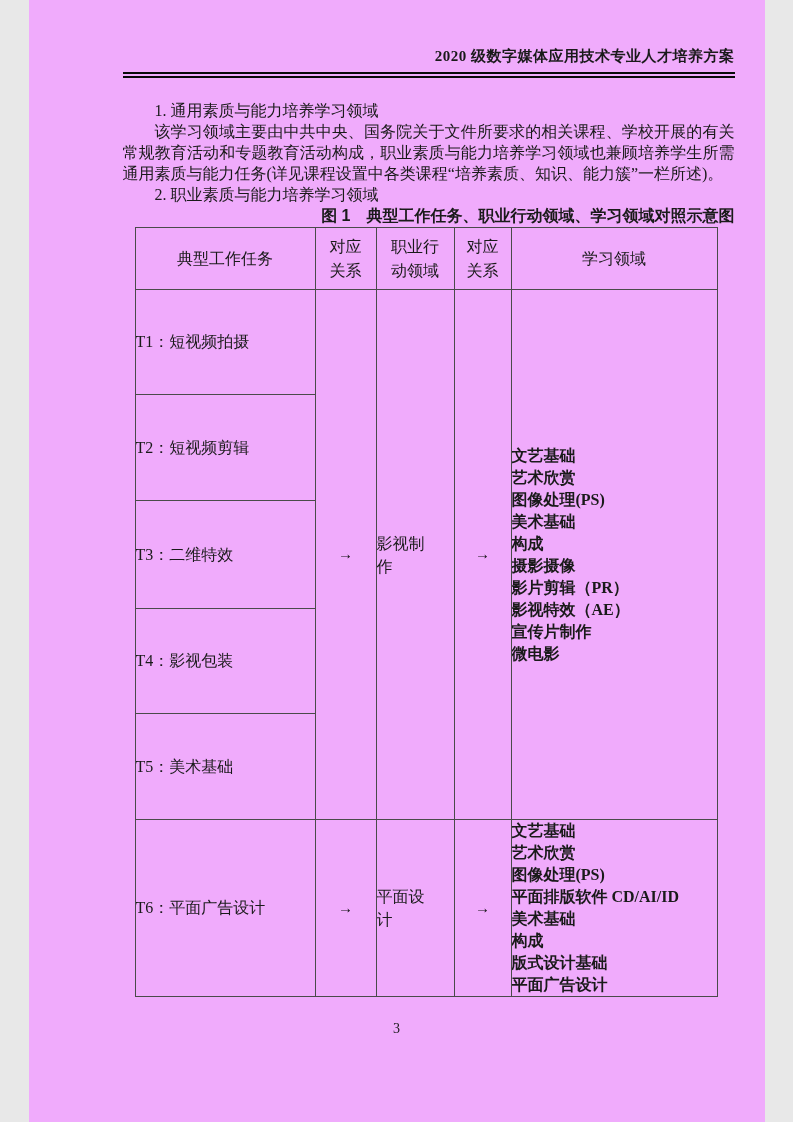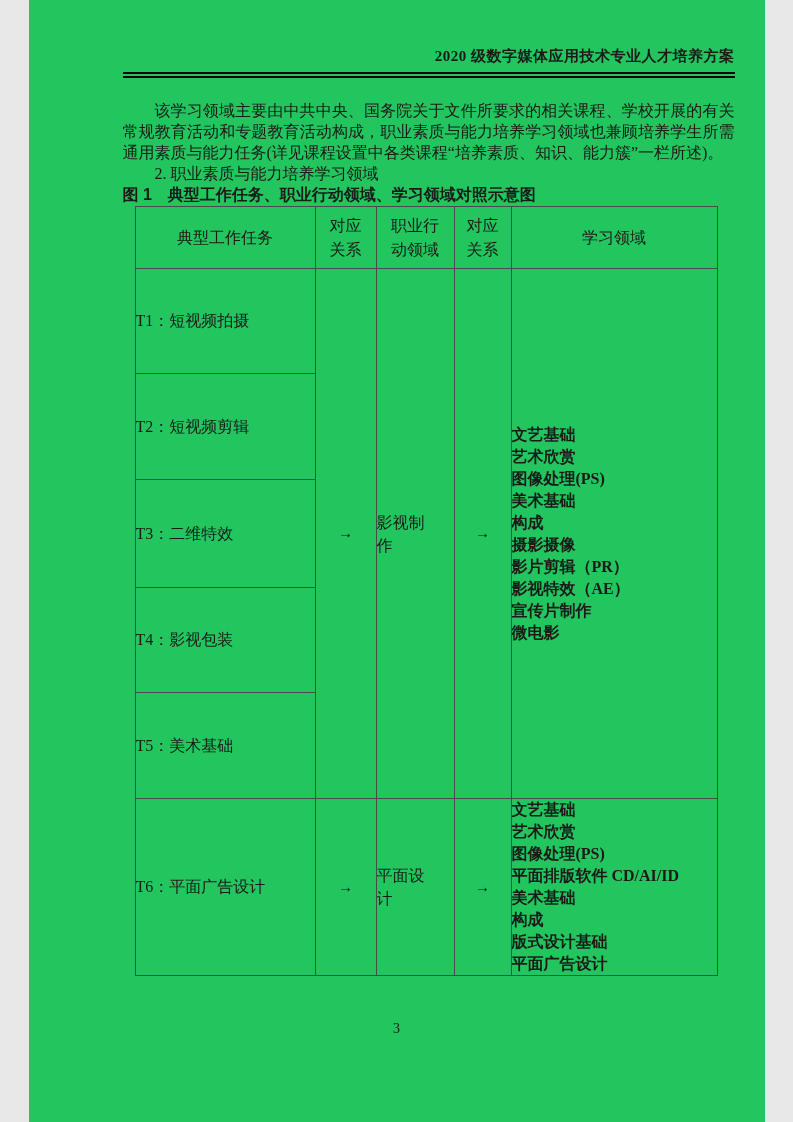--- a/index.html
+++ b/index.html
@@ -1,21 +1,21 @@
 <!DOCTYPE html>
 <html><head>
 <meta charset="utf-8">
 <style>
   html, body { margin: 0; padding: 0; background: #e8e8e8; }
   .page {
     position: relative;
     width: 736px;
     height: 1122px;
     margin: 0 auto;
-    background: #22c55e;
+    background: #f0abfc;
     overflow: hidden;
     font-family: "Liberation Serif", "DejaVu Serif", serif;
     color: #1a1a1a;
   }
   .content {
     position: absolute;
     left: 94px;
     top: 47px;
     width: 612px;
   }
@@ -34,21 +34,21 @@
   }
   .bodytext {
     margin-top: 22px;
     font-size: 16px;
     line-height: 21px;
     text-align: justify;
   }
   .bodytext p { margin: 0; text-indent: 2em; }
   .figure-caption {
     margin-top: 1px;
-    text-align: left;
+    text-align: right;
     font-family: "Liberation Sans", "DejaVu Sans", sans-serif;
     font-weight: bold;
     font-size: 16px;
     line-height: 20px;
   }
   table.fig-table {
     margin-left: 12px;
     margin-top: 1px;
     width: 582px;
     border-collapse: collapse;
@@ -88,20 +88,21 @@
 
 <div class="page">
   <div class="content">
 
     <div class="running-header">
       <span>2020 级数字媒体应用技术专业人才培养方案</span>
     </div>
     <div class="header-rule"></div>
 
     <div class="bodytext">
+      <p>1. 通用素质与能力培养学习领域</p>
       <p>该学习领域主要由中共中央、国务院关于文件所要求的相关课程、学校开展的有关常规教育活动和专题教育活动构成，职业素质与能力培养学习领域也兼顾培养学生所需通用素质与能力任务(详见课程设置中各类课程“培养素质、知识、能力簇”一栏所述)。</p>
       <p>2. 职业素质与能力培养学习领域</p>
     </div>
 
     <div class="figure-caption">图 1　典型工作任务、职业行动领域、学习领域对照示意图</div>
 
     <table class="fig-table">
       <colgroup>
         <col style="width:180px">
         <col style="width:61px">

